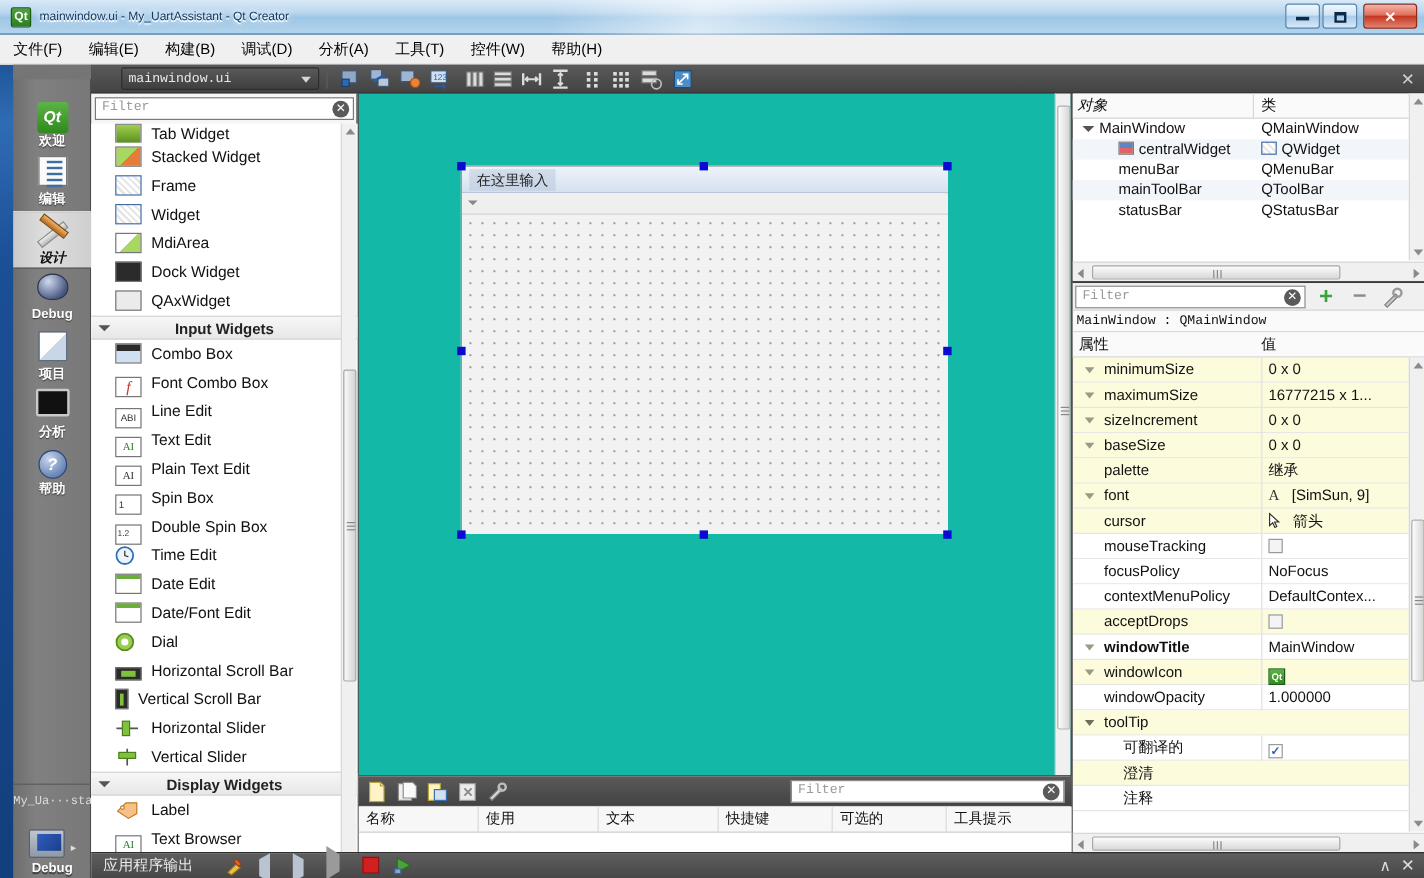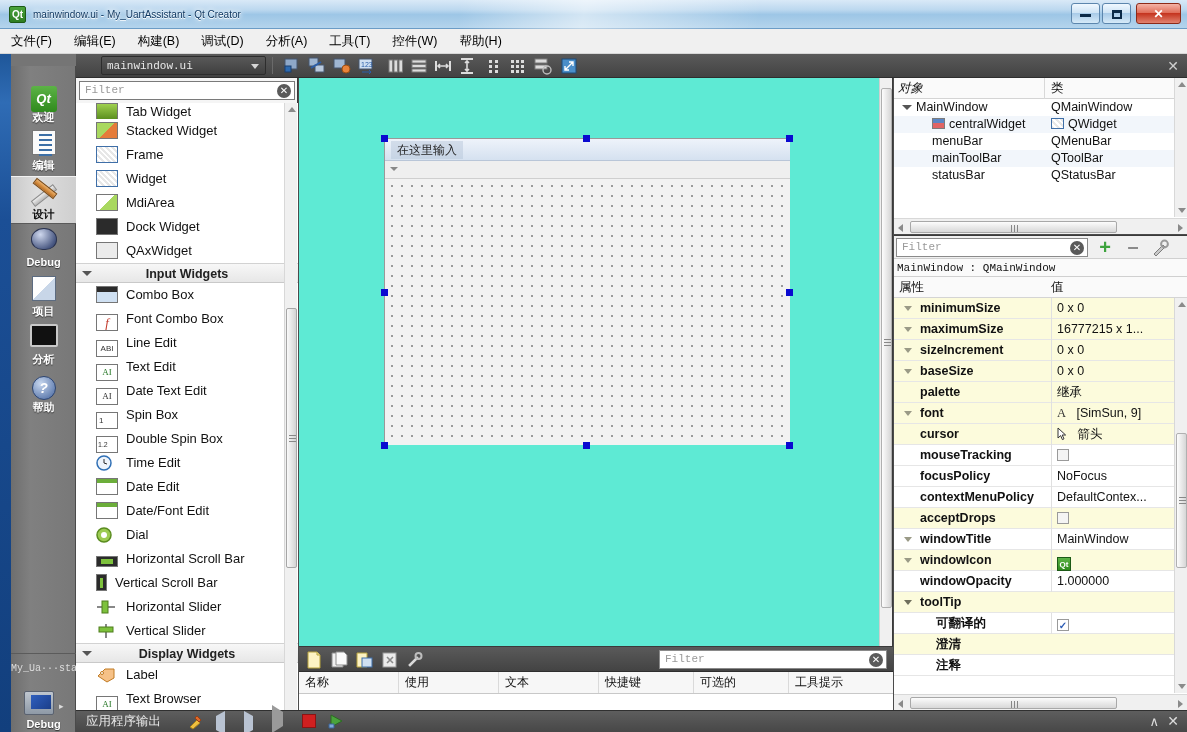--- a/index.html
+++ b/index.html
@@ -75,21 +75,21 @@
   #modebar-top { position:absolute; left:0; top:0; width:65px; height:12px; background:#757575;}
   .mode {
     position:absolute; left:0; width:65px; height:48px; text-align:center; cursor:pointer;
   }
   .mode.selected{
     background:linear-gradient(90deg,#c9c9c9,#dedede 40%,#cfcfcf);
     border-top:1px solid #f2f2f2; border-bottom:1px solid #5a5a5a;
   }
   .mode .mi { display:block; height:28px; margin-top:2px; font-size:20px; line-height:28px; }
   .mode .ml { display:block; font-size:11px; color:#fff; text-shadow:0 1px 1px #333; font-weight:bold;}
-  .mode.selected .ml { color:#111; text-shadow:none; }
+  .mode.selected .ml { color:#111; text-shadow:none;font-style:italic; }
 
   .icon-qt { display:inline-block;width:26px;height:26px;background:linear-gradient(180deg,#5cb346,#2f8a1d);
     border-radius:3px;color:#fff;font-weight:bold;font-size:13px;line-height:26px; }
   .icon-edit{ display:inline-block;width:24px;height:25px;background:#fafafa;border:1px solid #777;}
   .icon-edit i{display:block;height:2px;background:#3b6ea5;margin:3px 3px 0 6px;}
   .icon-design{ display:inline-block;width:30px;height:26px;position:relative;}
   .icon-design:before{content:"";position:absolute;left:1px;top:13px;width:26px;height:5px;background:linear-gradient(180deg,#eee,#b9b9b9);transform:rotate(-38deg);border:1px solid #8c8c8c;}
   .icon-design:after{content:"";position:absolute;left:3px;top:6px;width:24px;height:5px;background:linear-gradient(180deg,#f0b36a,#b86a1d);transform:rotate(38deg);border:1px solid #7d4a13;}
   .icon-debug{ display:inline-block;width:26px;height:22px;border-radius:50% 50% 45% 45%;
     background:radial-gradient(circle at 35% 28%, #cfd8ee, #46557f 75%); border:1px solid #2a3350;}
@@ -156,21 +156,21 @@
     position:relative;cursor:pointer;
   }
   .wb-cat .tri{position:absolute;left:6px;top:7px;border-left:5px solid transparent;border-right:5px solid transparent;border-top:5px solid #555;}
   #wb-scroll{
     position:absolute;right:0;top:25px;width:13px;height:629px;background:#f0f0f0;border-left:1px solid #d8d8d8;
   }
   #wb-thumb{position:absolute;left:1px;top:205px;width:11px;height:260px;background:linear-gradient(90deg,#fafafa,#d3d3d3);border:1px solid #a6a6a6;border-radius:2px;}
 
   
   #canvas-area{
-    position:absolute;left:223px;top:24px;width:594px;height:568px;background:#5eead4;
+    position:absolute;left:223px;top:24px;width:594px;height:568px;background:#14b8a6;
     border-right:1px solid #3a3a3a;
   }
   #form-window{
     position:absolute;left:85px;top:60px;width:405px;height:307px;
     background:#f0f0f0;border:1px solid #999;
   }
   #form-menubar{
     position:absolute;left:0;top:0;width:405px;height:22px;
     background:linear-gradient(180deg,#eef3fa,#d5e1f0);
     border-bottom:1px solid #b9c6d8;
@@ -248,21 +248,21 @@
     font-family:"Liberation Mono",monospace;font-size:11px;color:#111;padding-left:3px;
     background:#fafafa;border-bottom:1px solid #d0d0d0;
   }
   #pe-header{position:absolute;left:0;top:41px;width:293px;height:21px;background:#fafafa;border-bottom:1px solid #d4d4d4;}
   #pe-header .c1{position:absolute;left:5px;top:2px;font-size:12.5px;color:#111;}
   #pe-header .c2{position:absolute;left:157px;top:2px;font-size:12.5px;color:#111;}
   #pe-rows{position:absolute;left:0;top:62px;width:280px;height:395px;overflow:hidden;}
   .pe-row{position:relative;height:21px;line-height:21px;font-size:12.5px;color:#111;border-bottom:1px solid #e6e6e6;}
   .pe-row.y{background:#fcfbdc;}
   .pe-row.w{background:#ffffff;}
-  .pe-row .pn{position:absolute;left:26px;top:0;font-weight:bold;}
+  .pe-row .pn{position:absolute;left:26px;top:0;}
   .pe-row .pn.ind{left:42px;}
   .pe-row .pv{position:absolute;left:157px;top:0;right:2px;overflow:hidden;white-space:nowrap;border-left:1px solid #e0e0e0;padding-left:5px;}
   .pe-row .ptri{position:absolute;left:10px;top:8px;border-left:4px solid transparent;border-right:4px solid transparent;border-top:5px solid #9a9a86;}
   .pe-row .ptri.open{border:none;border-left:4px solid transparent;border-right:4px solid transparent;border-top:5px solid #6f6f5c;transform:rotate(0deg);}
   .pe-row .bold{font-weight:bold;}
   .cbox{display:inline-block;width:12px;height:12px;border:1px solid #9a9a9a;background:#f4f4f4;vertical-align:-2px;}
   .cbox.on{background:#fff;color:#2b5bb5;font-size:10px;line-height:11px;text-align:center;font-weight:bold;}
   #pe-vscroll{position:absolute;right:0;top:62px;width:13px;height:395px;background:#f0f0f0;border-left:1px solid #d8d8d8;}
   #pe-vthumb{position:absolute;left:1px;top:135px;width:11px;height:135px;background:linear-gradient(90deg,#fdfdfd,#d6d6d6);border:1px solid #b0b0b0;border-radius:2px;}
   #pe-hscroll{position:absolute;left:0;bottom:22px;width:293px;height:16px;background:#f0f0f0;border-top:1px solid #d8d8d8;}
@@ -504,21 +504,21 @@
         <div class="wb-row">
           <span class="wi" style="color:#c2392b;text-align:center;font-style:italic;font-family:'Liberation Serif',serif;line-height:15px;">f</span><span>Font Combo Box</span>
         </div>
         <div class="wb-row">
           <span class="wi" style="font-size:8px;text-align:center;line-height:15px;color:#333;">ABI</span><span>Line Edit</span>
         </div>
         <div class="wb-row">
           <span class="wi" style="font-size:9px;text-align:center;line-height:15px;color:#2a7a2a;font-family:'Liberation Serif',serif;">AI</span><span>Text Edit</span>
         </div>
         <div class="wb-row">
-          <span class="wi" style="font-size:9px;text-align:center;line-height:15px;color:#333;font-family:'Liberation Serif',serif;">AI</span><span>Date Text Edit</span>
+          <span class="wi" style="font-size:9px;text-align:center;line-height:15px;color:#333;font-family:'Liberation Serif',serif;">AI</span><span>Plain Text Edit</span>
         </div>
         <div class="wb-row">
           <span class="wi" style="font-size:8px;line-height:15px;padding-left:2px;color:#333;">1</span><span>Spin Box</span>
         </div>
         <div class="wb-row">
           <span class="wi" style="font-size:7px;line-height:15px;padding-left:1px;color:#333;">1.2</span><span>Double Spin Box</span>
         </div>
         <div class="wb-row">
           <span class="wi" style="border:none;background:none;"><svg width="17" height="16">
                 <circle cx="8" cy="8" r="7" fill="#eef4fb" stroke="#2f6fb5" stroke-width="1.5"></circle>

